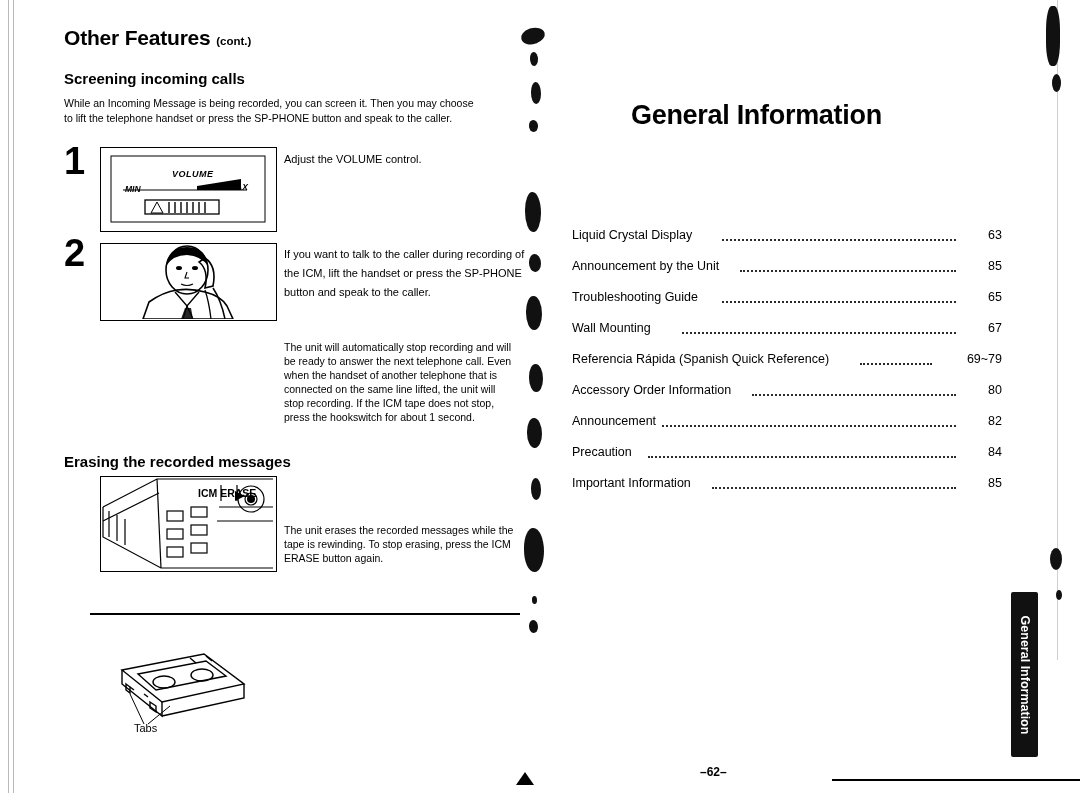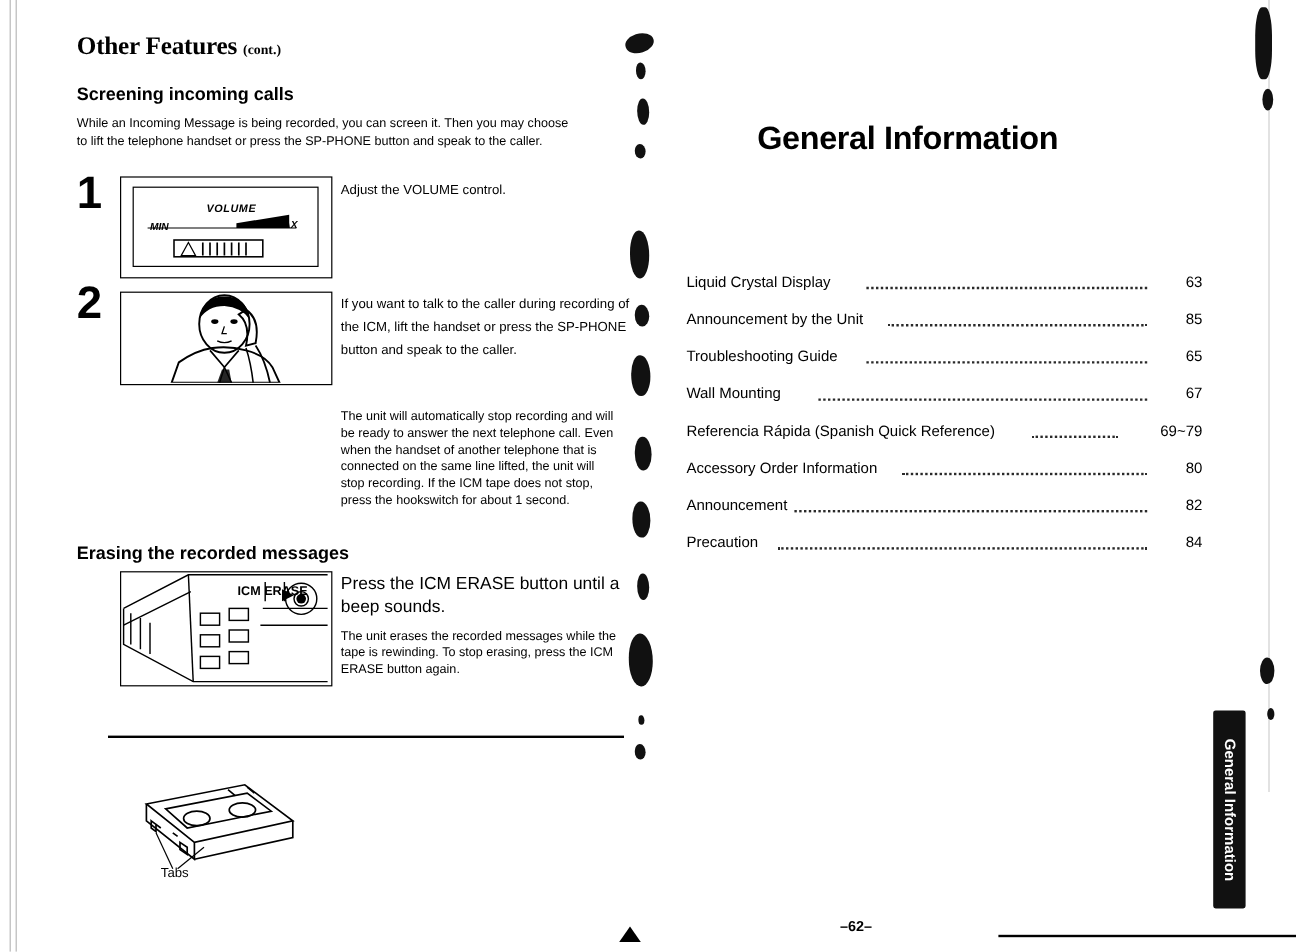--- a/index.html
+++ b/index.html
@@ -20,21 +20,20 @@
   .binder-line.l1 { left:8px; }
   .binder-line.l2 { left:13px; }
 
   
   .left-page { position:absolute; left:26px; top:0; width:500px; height:793px; }
 
   h1.section-title {
     position:absolute; left:38px; top:26px;
     font-size:21px; font-weight:bold; letter-spacing:-0.2px;
     margin:0;
-    font-family:Liberation Serif, serif;
   }
   h1.section-title .cont {
     font-size:11.5px; font-weight:bold; letter-spacing:0;
   }
 
   h2.sub-title {
     position:absolute; left:38px; font-size:15px; font-weight:bold; margin:0;
   }
   h2.screening { top:70px; }
   h2.erasing { top:453px; }
@@ -231,21 +230,20 @@
           <circle cx="150" cy="22" r="6"></circle>
           <path d="M118 30 L172 30"></path>
           <path d="M116 44 L172 44"></path>
         </g>
         <circle cx="150" cy="22" r="4" fill="#000"></circle>
         <path d="M134 14 L144 19 L134 24 Z" fill="#000"></path>
       </svg>
     </div>
     <div class="icm-erase-label">ICM ERASE</div>
 
-    <div class="erase-head">Press the ICM ERASE button until a beep sounds.</div>
     <div class="small-body erase-small">The unit erases the recorded messages while the tape is rewinding. To stop erasing, press the ICM ERASE button again.</div>
 
     <div class="divider"></div>
 
 
     <div style="position:absolute;left:60px;top:640px;">
       <svg width="170" height="100" viewBox="0 0 170 100">
         <g fill="none" stroke="#000" stroke-width="1.4">
           <path d="M36 30 L118 14 L158 44 L76 62 Z"></path>
           <path d="M36 30 L36 44 L76 76 L76 62"></path>
@@ -321,20 +319,25 @@
       <div class="toc-row">
         <span class="toc-label">Announcement</span>
         <span class="toc-dots-wrap dotted" style="left:90px;"></span>
         <span class="toc-page">82</span>
       </div>
       <div class="toc-row">
         <span class="toc-label">Precaution</span>
         <span class="toc-dots-wrap dotted" style="left:76px;"></span>
         <span class="toc-page">84</span>
       </div>
+      <div class="toc-row">
+        <span class="toc-label">Important Information</span>
+        <span class="toc-dots-wrap dotted" style="left:140px;"></span>
+        <span class="toc-page">85</span>
+      </div>
     </div>
 
     <div class="side-tab">
       <span>General Information</span>
     </div>
   </div>
 
   <div class="page-num-right">–62–</div>
   <div class="baseline-rule"></div>
   <div class="triangle"></div>

